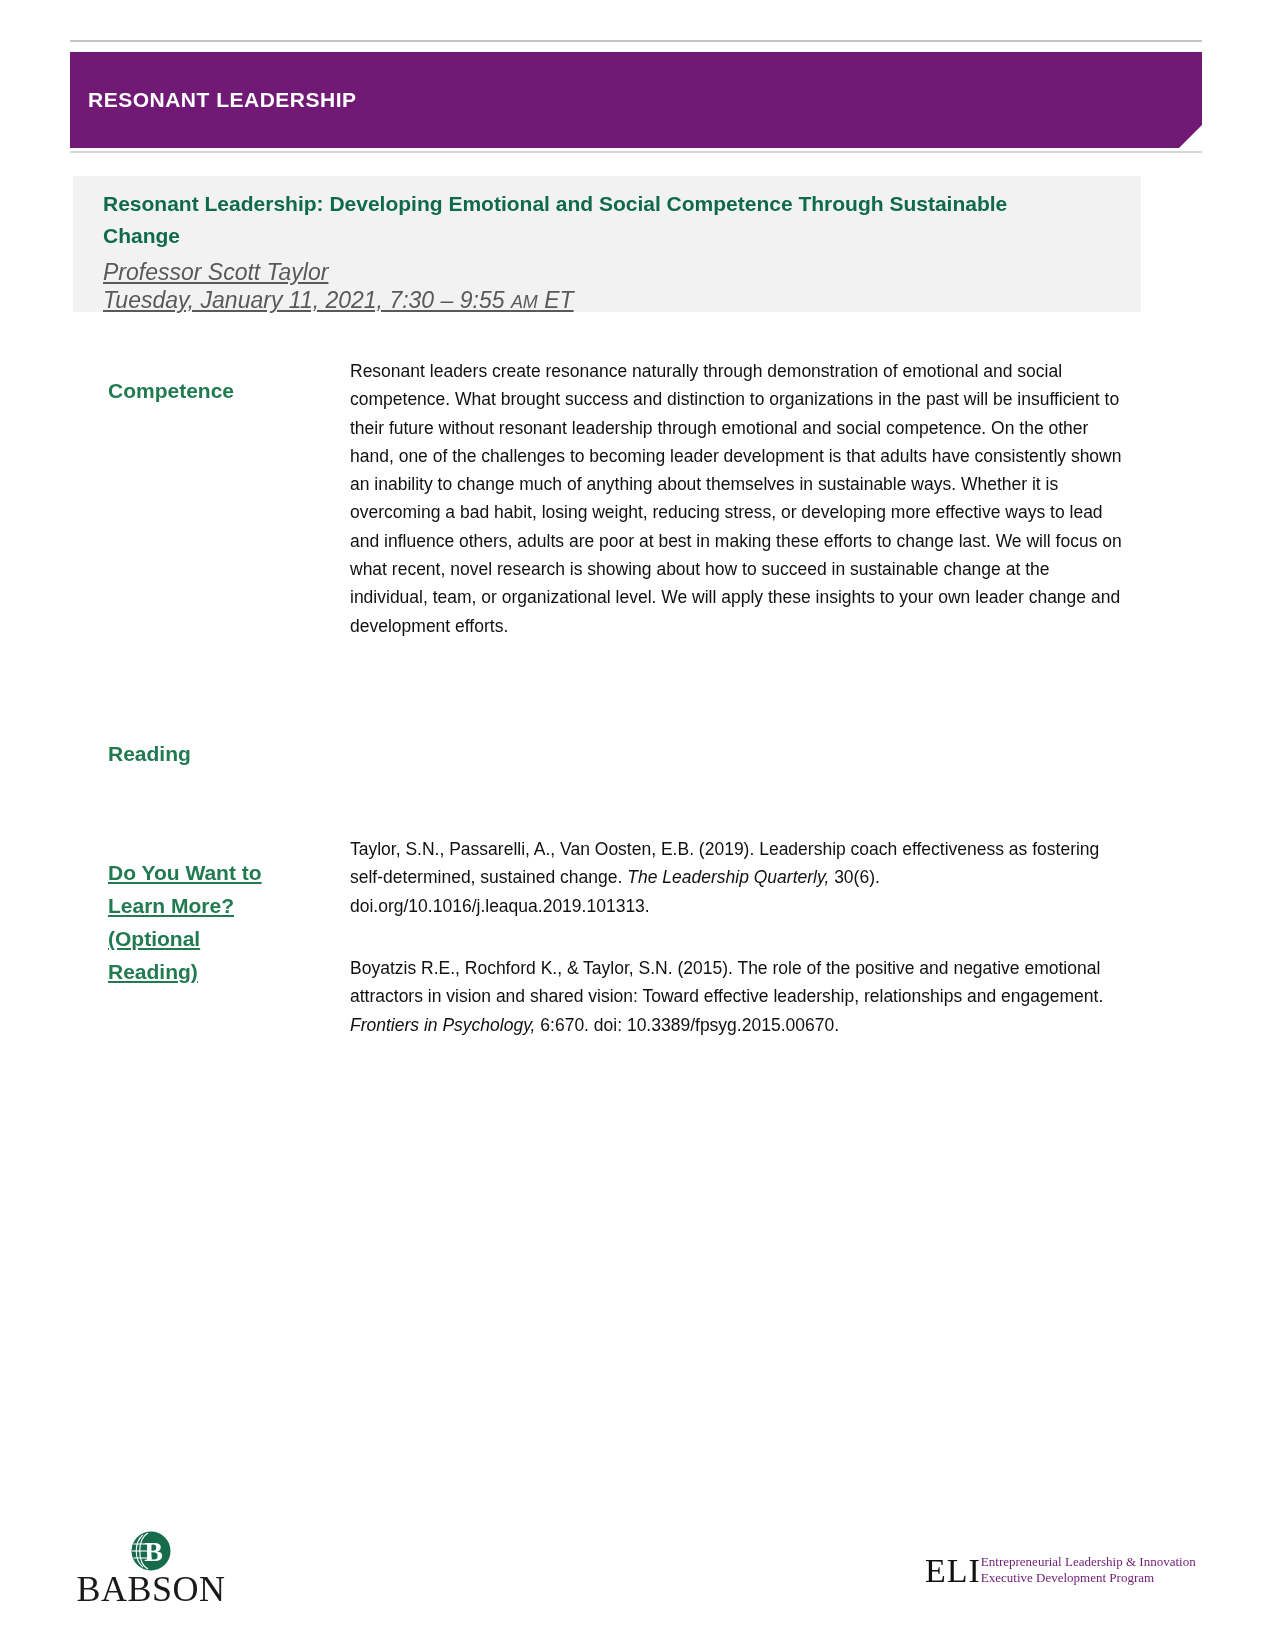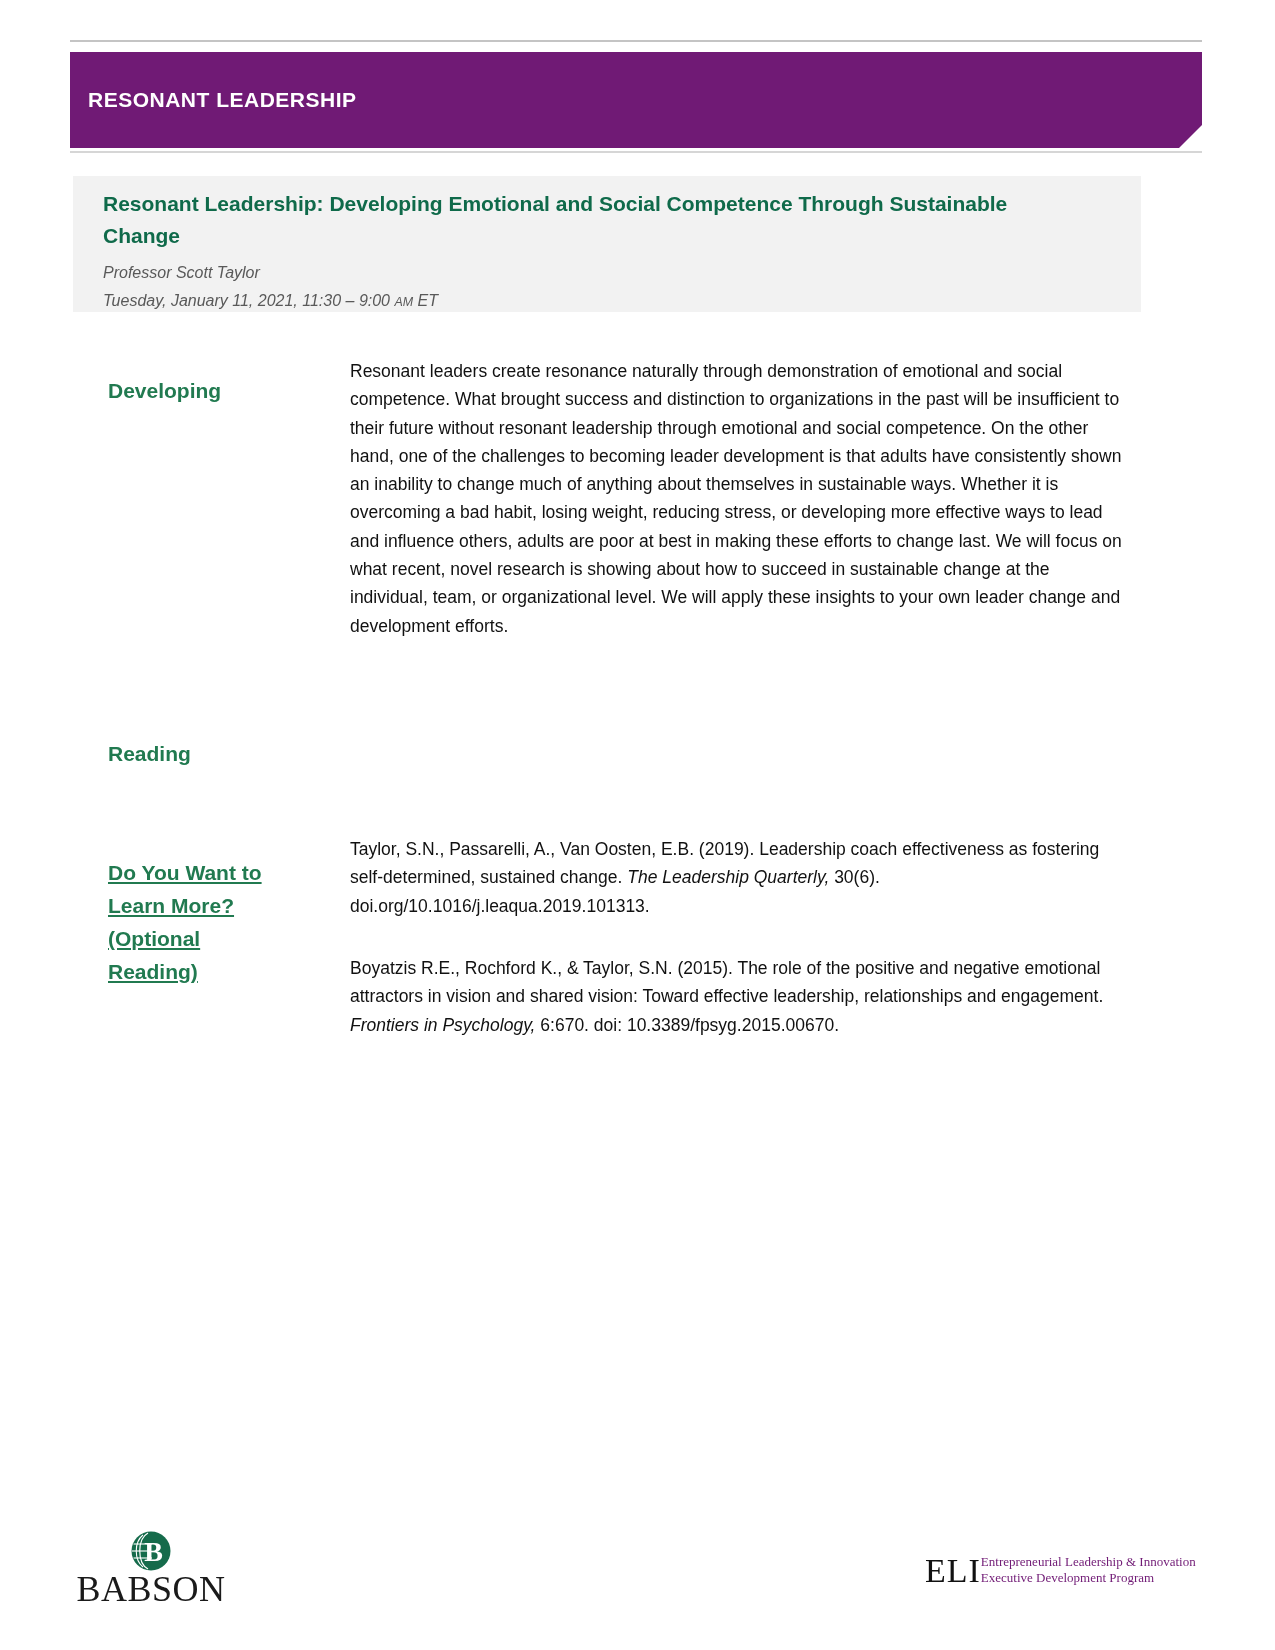--- a/index.html
+++ b/index.html
@@ -32,22 +32,23 @@
   .header-block {
     position:absolute; left:73px; top:176px; width:1068px; height:136px;
     background:#f2f2f2;
     padding:12px 0 0 30px; box-sizing:border-box;
   }
   .header-title {
     color:#0f6a4a; font-weight:bold; font-size:21px; line-height:32px;
     max-width:920px; margin:0;
   }
   .header-meta {
-    color:#595959; font-style:italic; font-size:16px; line-height:27px;
+    color:#595959; font-style:italic; font-size:23px; line-height:27px;
     margin:7px 0 0 0;
+    text-decoration:underline;
   }
   .header-meta.date { margin-top:1px; }
   .meridiem { font-size:0.78em; }
 
   .section-heading {
     position:absolute; left:108px;
     color:#217a50; font-weight:bold; font-size:21px; line-height:33px;
     margin:0;
   }
   .col-text {
@@ -89,24 +90,24 @@
 
   <div class="banner">
     <span class="banner-title">RESONANT LEADERSHIP</span>
   </div>
 
   <div class="hairline below-banner"></div>
 
   <div class="header-block">
     <p class="header-title">Resonant Leadership: Developing Emotional and Social Competence Through Sustainable Change</p>
     <p class="header-meta">Professor Scott Taylor</p>
-    <p class="header-meta date"><span>Tuesday, January 11, 2021, 11:30 – 9:00 </span><span class="meridiem">AM</span><span> ET</span></p>
+    <p class="header-meta date"><span>Tuesday, January 11, 2021, 7:30 – 9:55 </span><span class="meridiem">AM</span><span> ET</span></p>
   </div>
 
-  <p class="section-heading" style="top:374px;">Developing</p>
+  <p class="section-heading" style="top:374px;">Competence</p>
   <p class="col-text" style="top:357px;">Resonant leaders create resonance naturally through demonstration of emotional and social competence. What brought success and distinction to organizations in the past will be insufficient to their future without resonant leadership through emotional and social competence. On the other hand, one of the challenges to becoming leader development is that adults have consistently shown an inability to change much of anything about themselves in sustainable ways. Whether it is overcoming a bad habit, losing weight, reducing stress, or developing more effective ways to lead and influence others, adults are poor at best in making these efforts to change last. We will focus on what recent, novel research is showing about how to succeed in sustainable change at the individual, team, or organizational level. We will apply these insights to your own leader change and development efforts.</p>
 
   <p class="section-heading" style="top:737px;">Reading</p>
 
   <p class="section-heading heading-optional">Do You Want to Learn More? (Optional Reading)</p>
   <p class="col-text" style="top:835px;"><span>Taylor, S.N., Passarelli, A., Van Oosten, E.B. (2019). Leadership coach effectiveness as fostering self-determined, sustained change. </span><i>The Leadership Quarterly,</i><span> 30(6). doi.org/10.1016/j.leaqua.2019.101313.</span></p>
   <p class="col-text" style="top:954px;"><span>Boyatzis R.E., Rochford K., &amp; Taylor, S.N. (2015). The role of the positive and negative emotional attractors in vision and shared vision: Toward effective leadership, relationships and engagement. </span><i>Frontiers in Psychology,</i><span> 6:670. doi: 10.3389/fpsyg.2015.00670.</span></p>
 
   <div class="babson-logo">
     <svg class="babson-globe" width="40" height="40" viewBox="0 0 40 40">

